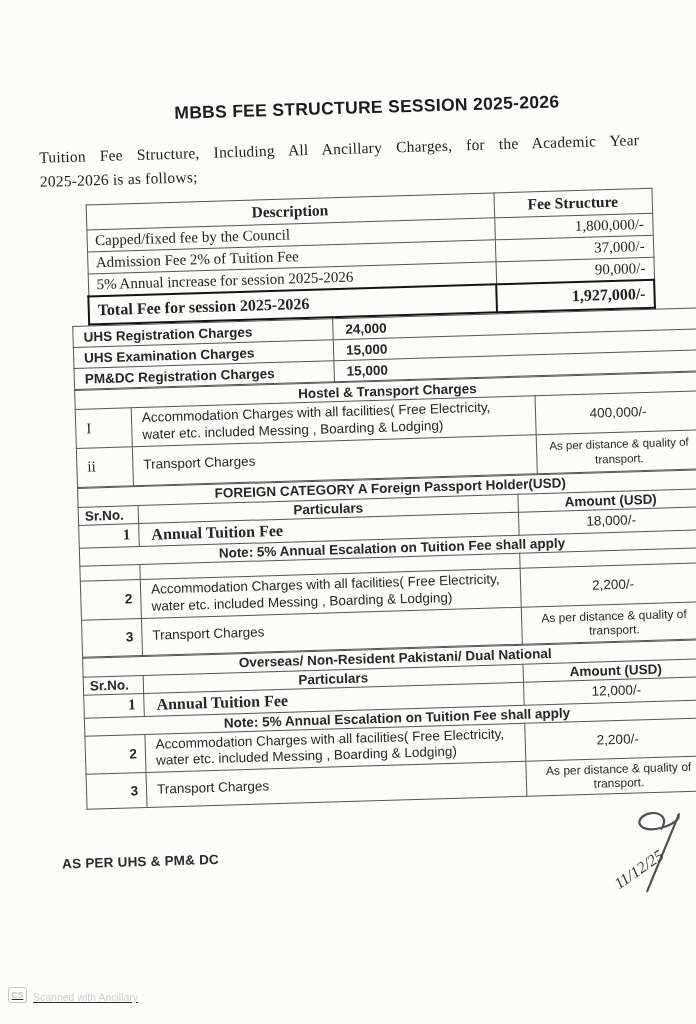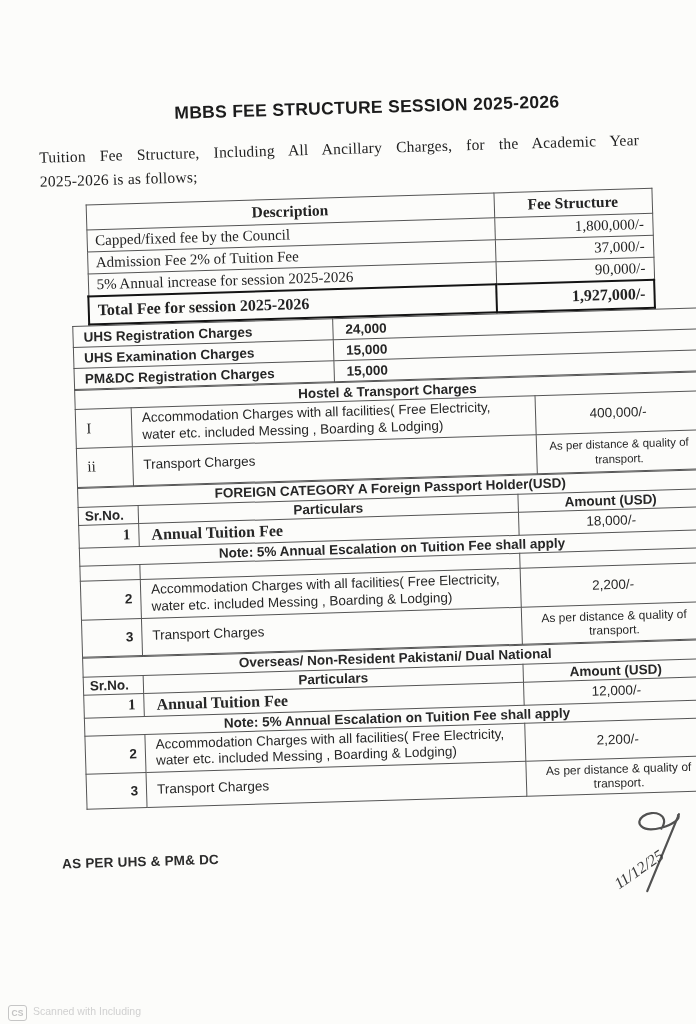--- a/index.html
+++ b/index.html
@@ -51,21 +51,21 @@
   .sect .sr-serif { font-family:"Liberation Serif", serif; font-size:15px; }
   .sect .note  { text-align:center; font-weight:bold; padding:1px 4px; }
   .sect .small { font-size:11.5px; line-height:1.25; }
   .sect .spacer td { height:12px; }
 
   .footer-note {
     margin:46px 0 0 2px; font-weight:bold; font-size:13.5px; color:#2b2b2b; letter-spacing:.2px;
   }
   .signature { position:absolute; left:540px; top:718px; width:120px; height:92px; }
 
-  .watermark { position:absolute; left:8px; bottom:3px; display:flex; align-items:flex-start; gap:6px; }
+  .watermark { position:absolute; left:8px; bottom:21px; display:flex; align-items:flex-end; gap:6px;text-decoration:underline; }
   .cs-badge {
     width:17px; height:14px; border:1.5px solid #c6c6c6; border-radius:3px;
     color:#c3c3c3; font-size:8.5px; font-weight:bold;
     display:flex; align-items:center; justify-content:center;
   }
   .wm-text { color:#d0d0d0; font-size:10.5px; }
 </style>
 </head>
 <body>
 
@@ -236,15 +236,15 @@
         <path d="M62 22 C72 8 54 2 44 9 C35 15 42 26 62 21 C74 18 82 12 79 9"></path>
         <path d="M80 8 L46 84"></path>
       </g>
       <text x="6" y="62" transform="rotate(-33 45 52)" font-size="16" font-style="italic" font-family="'Liberation Serif', serif" fill="#3a3a3a">11/12/25</text>
     </svg>
 
   </div>
 
   <div class="watermark">
     <div class="cs-badge">CS</div>
-    <div class="wm-text">Scanned with Including</div>
+    <div class="wm-text">Scanned with Ancillary</div>
   </div>
 </div>
 
 </body></html>

